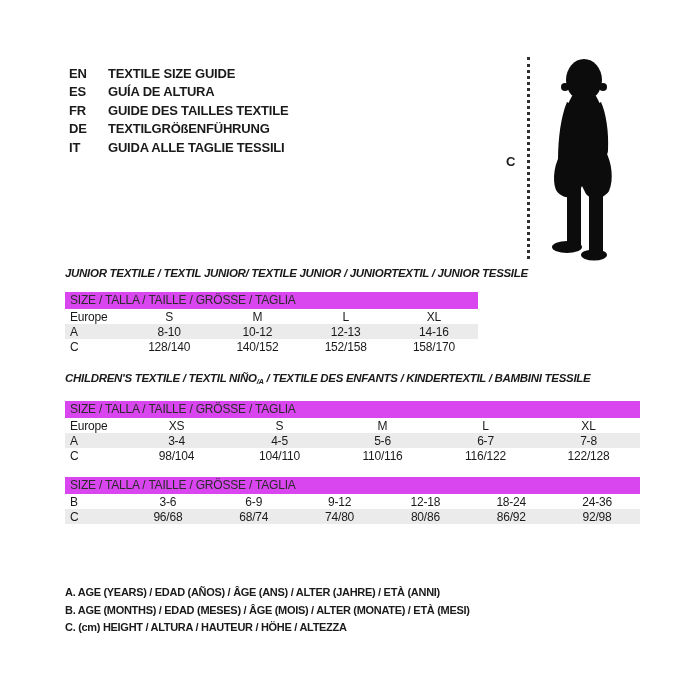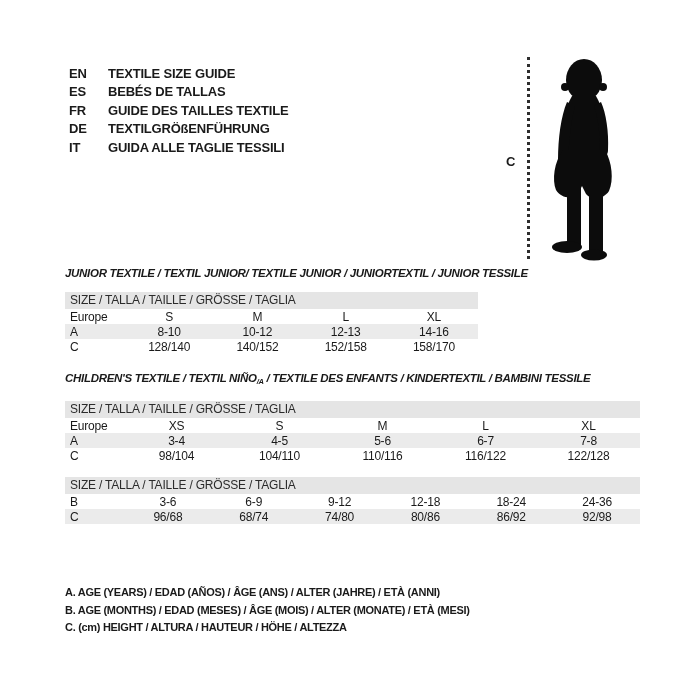--- a/index.html
+++ b/index.html
@@ -23,21 +23,21 @@
   
   .size-table { position:absolute; }
   .t-junior   { left:65px; top:266px; width:413px; }
   .t-children { left:65px; top:371px; width:575px; }
   .t-babies   { left:65px; top:477px; width:575px; }
   .table-title { font-weight:bold; font-size:11.5px; letter-spacing:-0.3px; line-height:14px; margin-bottom:12px; white-space:nowrap;font-style:italic; }
   .t-babies .table-title { line-height:17px; margin-bottom:2px; }
   .t-babies .title-extra { margin-bottom:0; }
   .subscript { font-size:7.5px; vertical-align:-2px; }
   .thead {
-    height:17px; line-height:17px; background:#e5e5e5; color:#2b2b2b;
+    height:17px; line-height:17px; background:#d946ef; color:#2b2b2b;
     font-size:12px; letter-spacing:-0.2px; padding-left:5px; box-sizing:border-box;
   }
   .trow { display:flex; height:15px; line-height:17px; font-size:12px; letter-spacing:-0.2px; }
   .trow.shaded { background:#ebebeb; }
   .tlabel { width:60px; padding-left:5px; box-sizing:border-box; }
   .tcell { flex:1; text-align:center; }
 
   
   .legend { position:absolute; left:65px; top:584px; }
   .legend-line { font-weight:bold; font-size:11px; letter-spacing:-0.3px; line-height:17.5px; white-space:nowrap; }
@@ -47,21 +47,21 @@
 
 <div class="canvas">
 
   <div class="lang-block">
     <div class="lang-row">
       <span class="lang-code">EN</span>
       <span class="lang-text">TEXTILE SIZE GUIDE</span>
     </div>
     <div class="lang-row">
       <span class="lang-code">ES</span>
-      <span class="lang-text">BEBÉS DE TALLAS</span>
+      <span class="lang-text">GUÍA DE ALTURA</span>
     </div>
     <div class="lang-row">
       <span class="lang-code">FR</span>
       <span class="lang-text">GUIDE DES TAILLES TEXTILE</span>
     </div>
     <div class="lang-row">
       <span class="lang-code">DE</span>
       <span class="lang-text">TEXTILGRÖßENFÜHRUNG</span>
     </div>
     <div class="lang-row">

